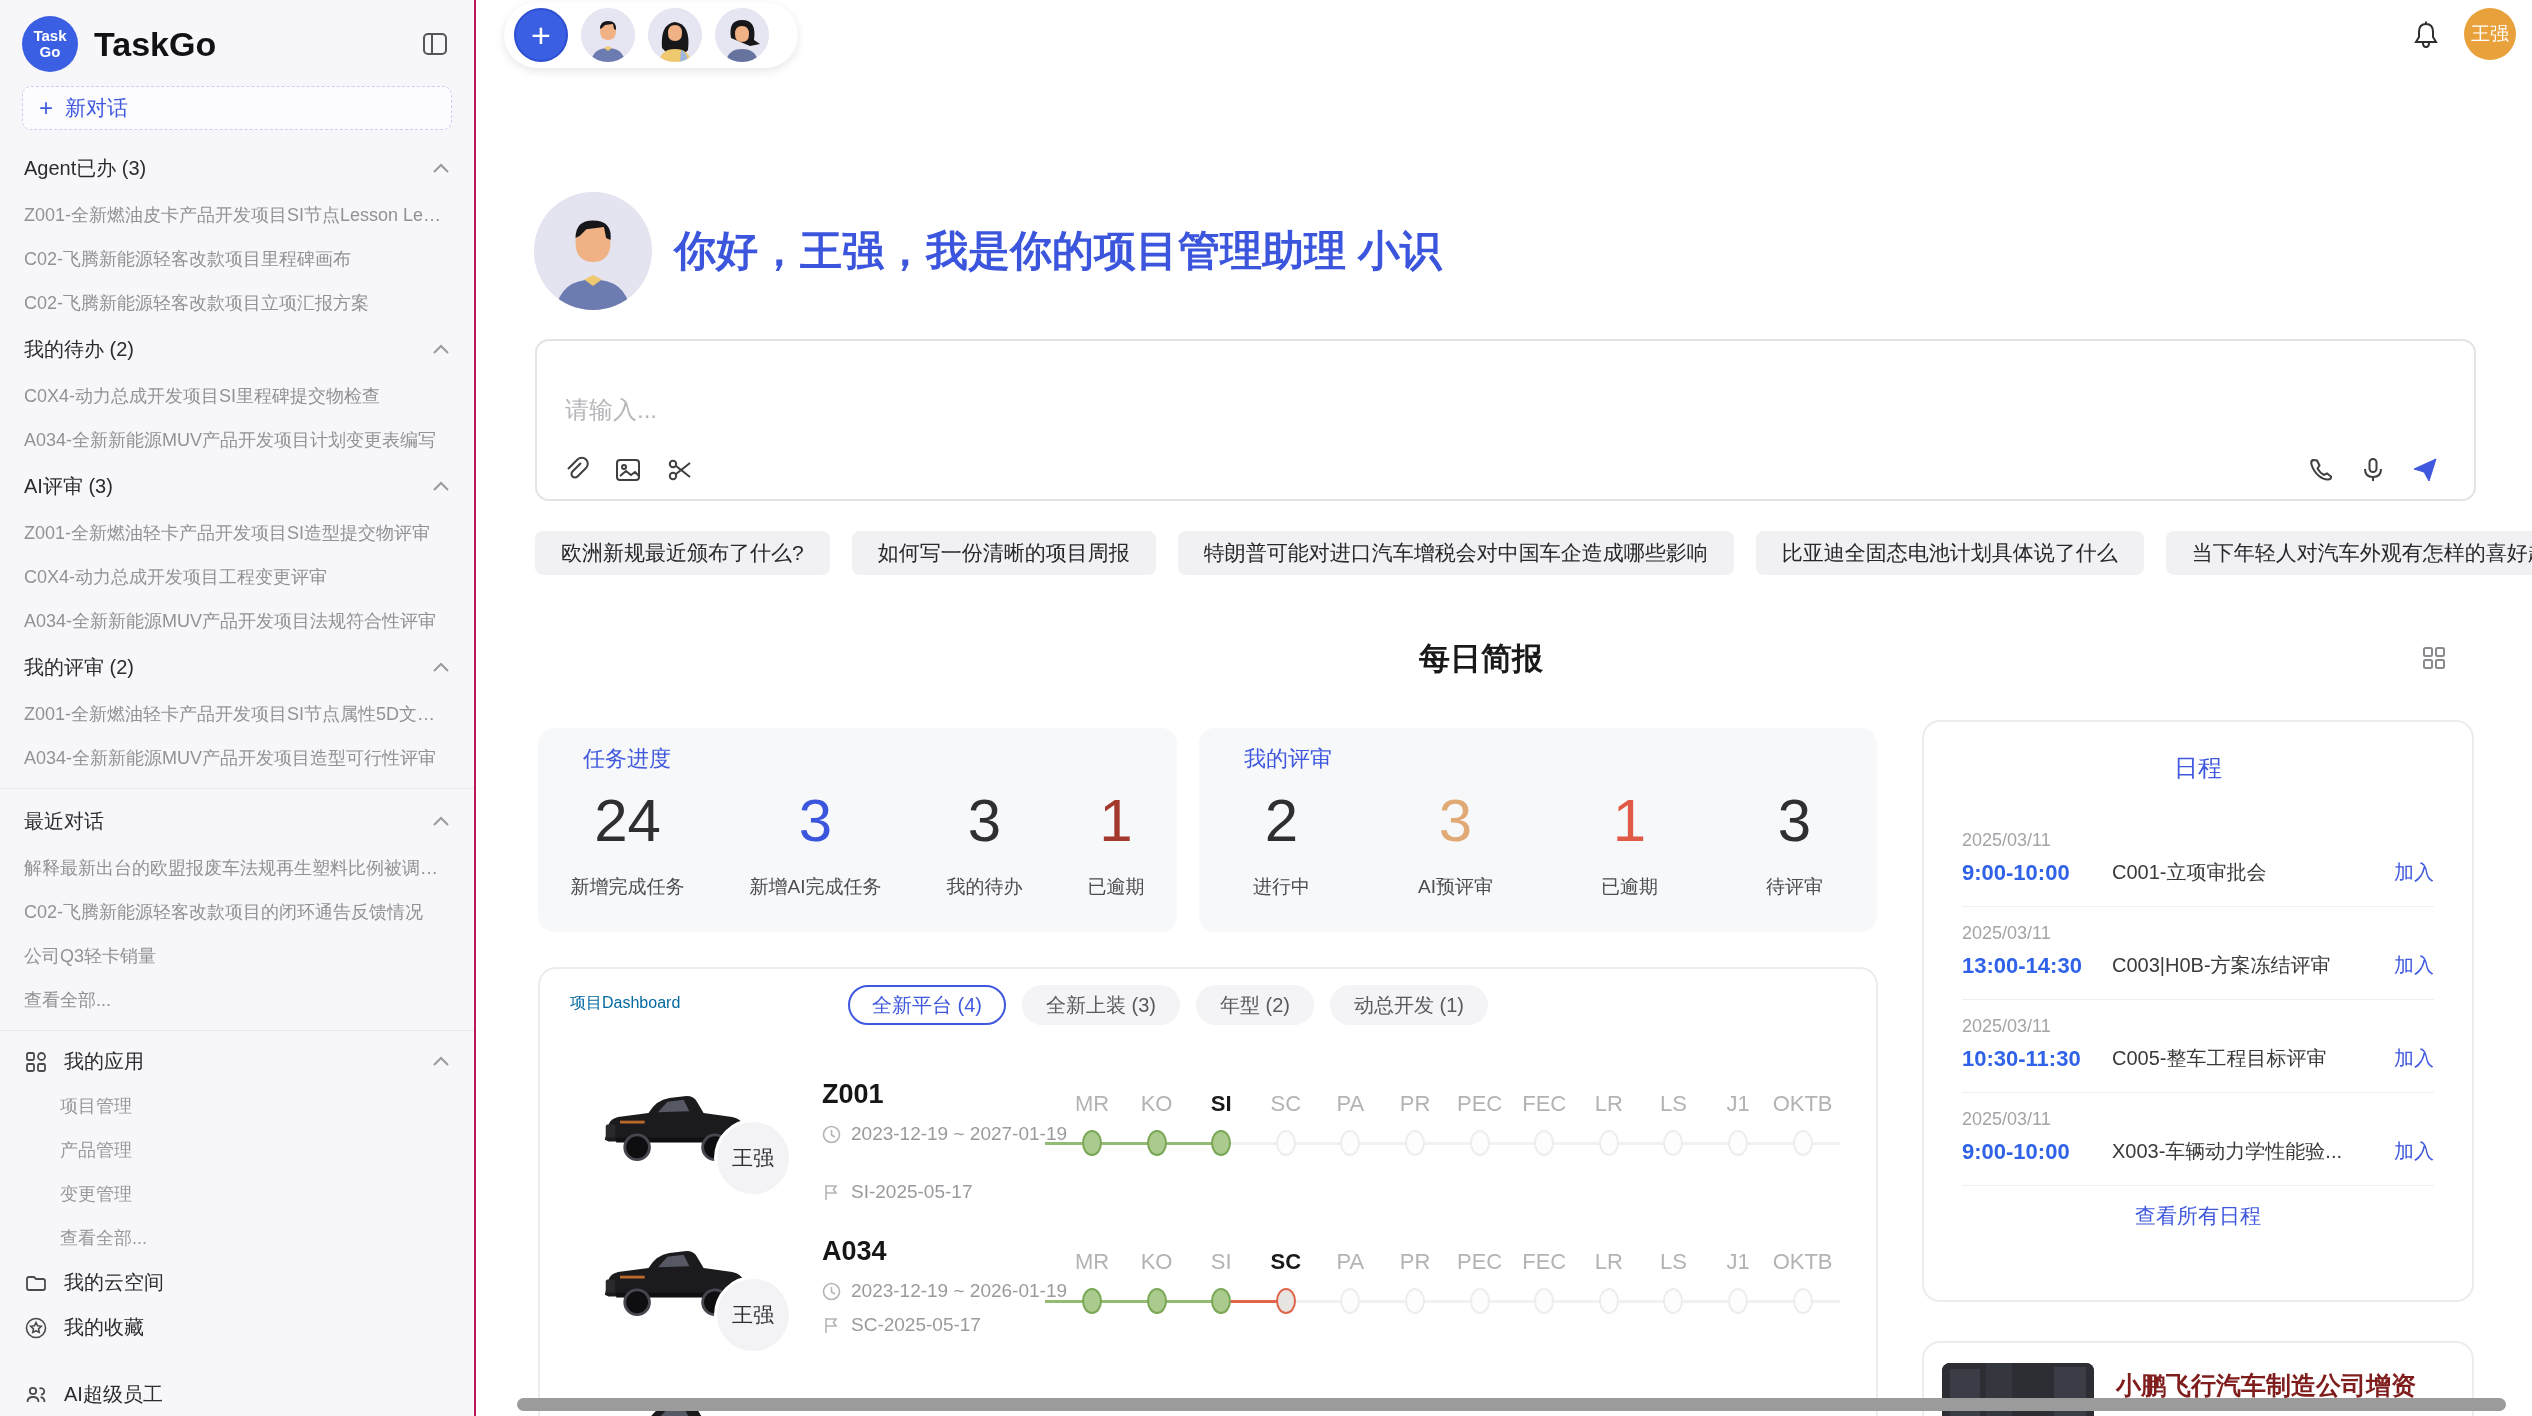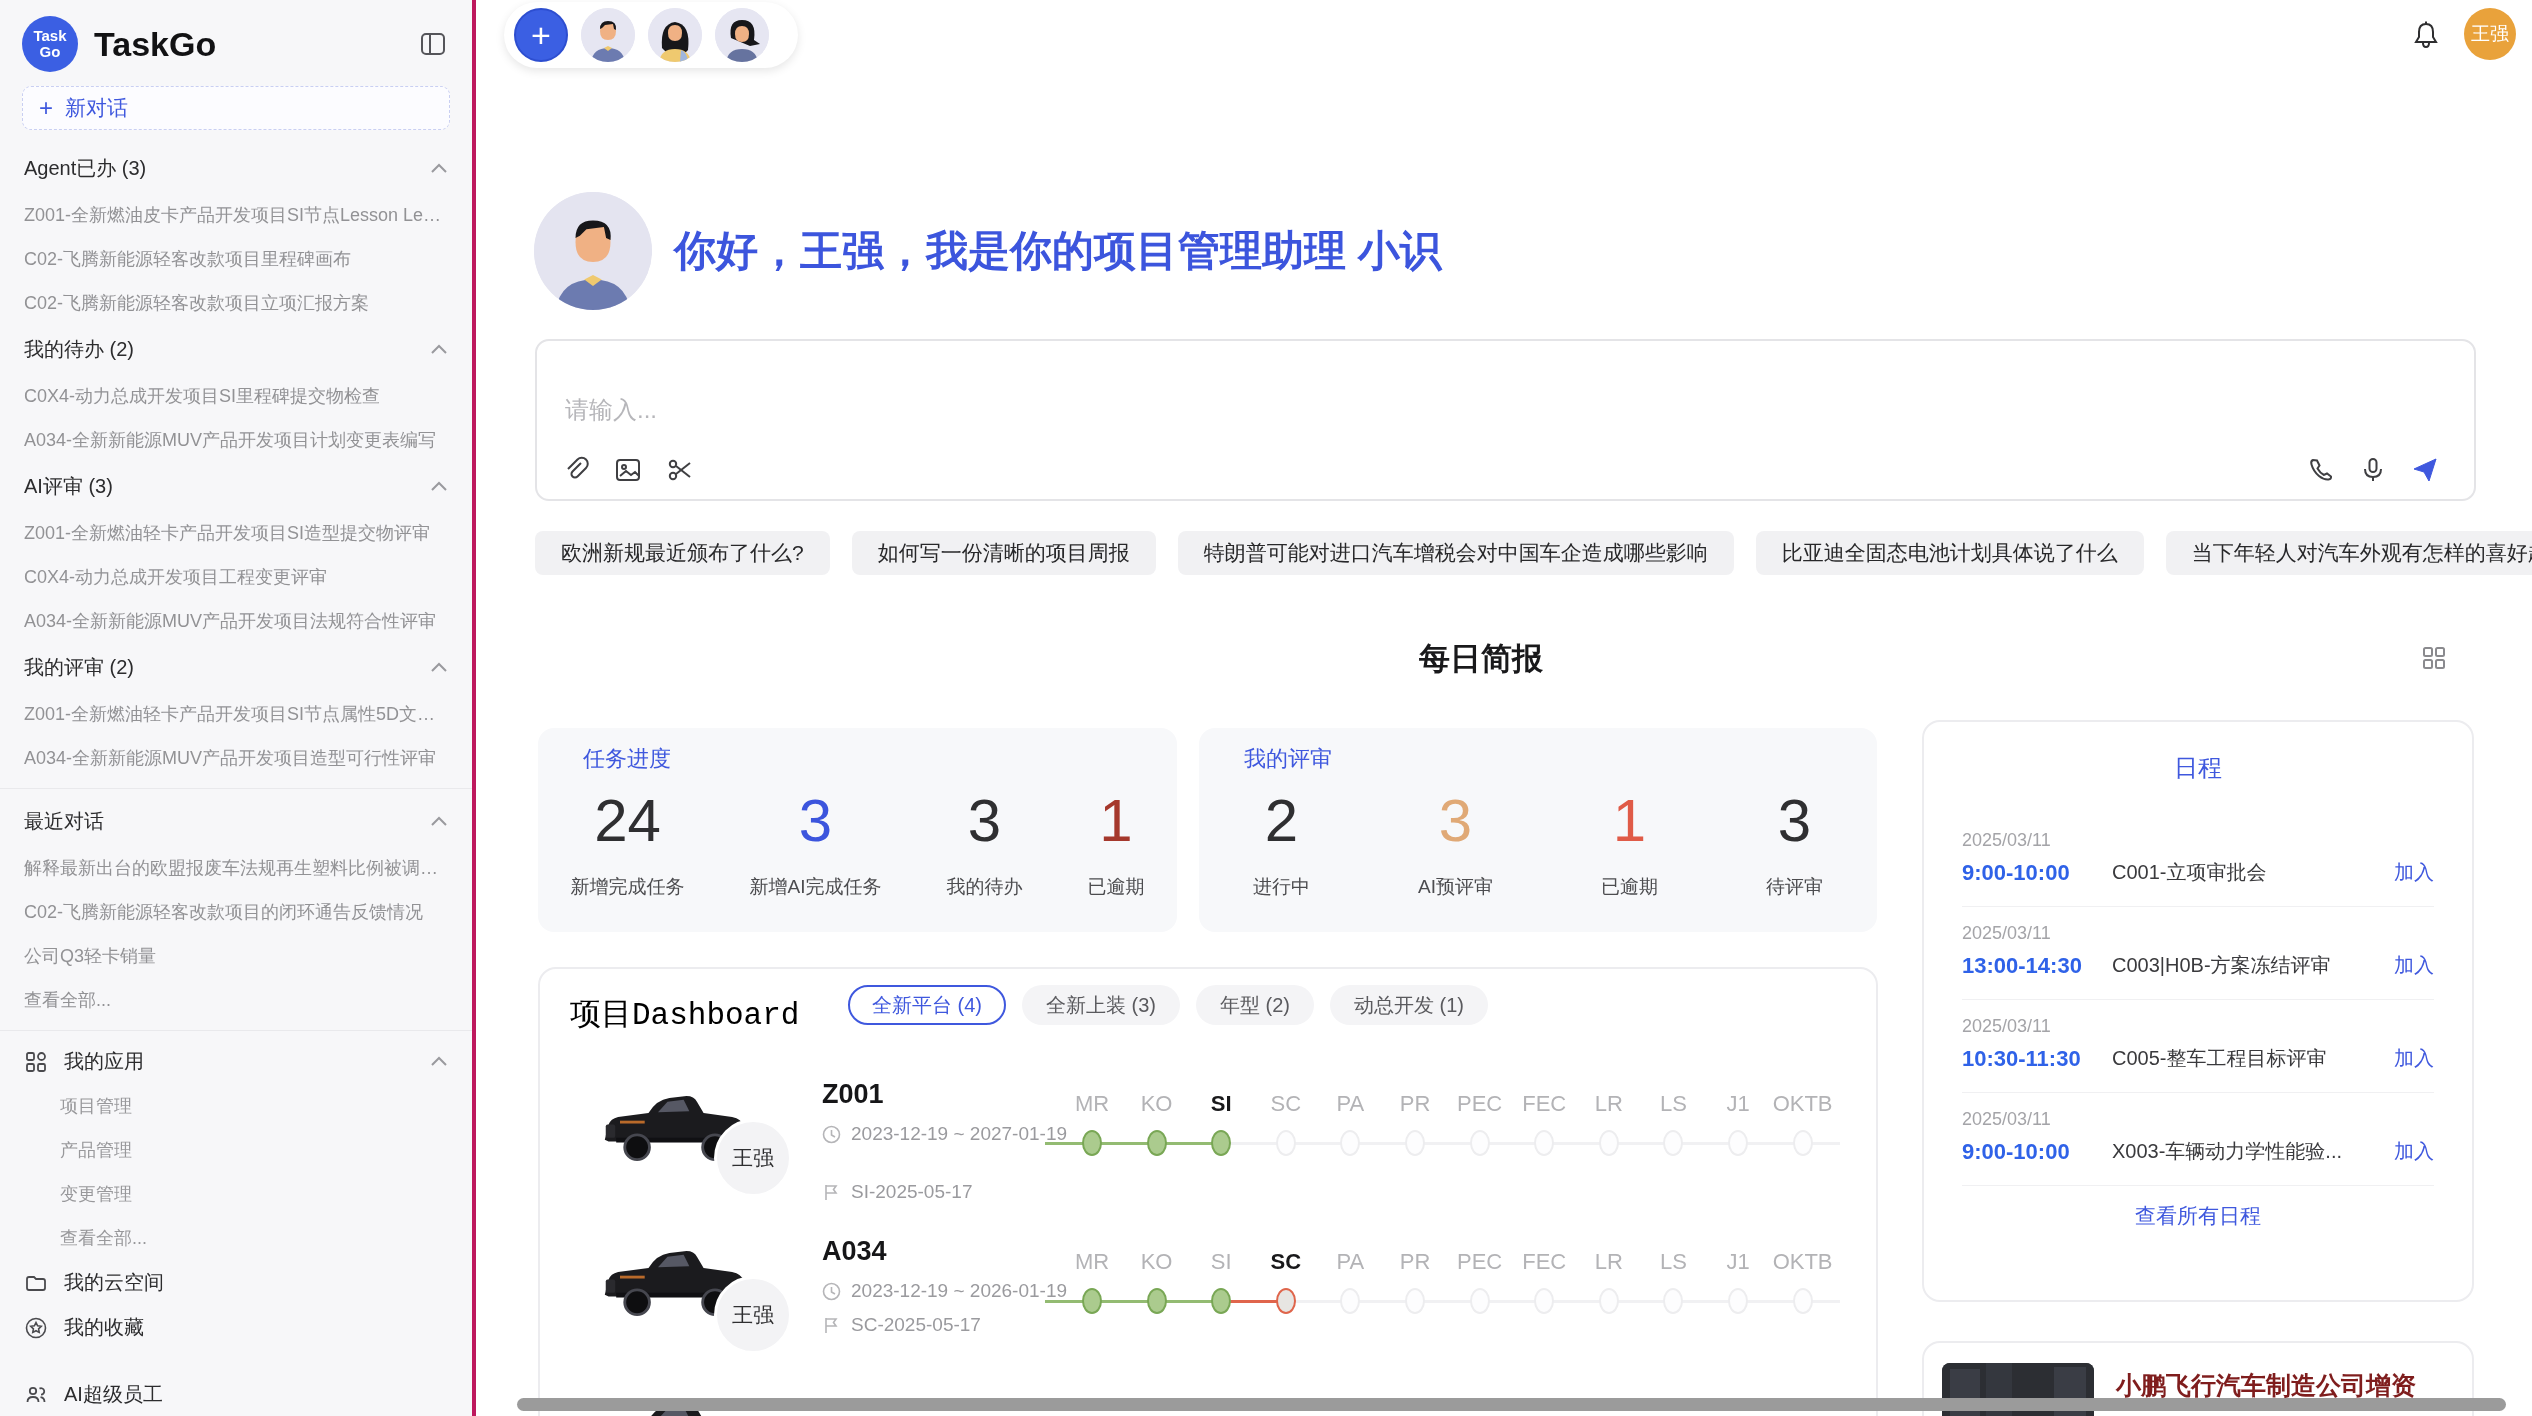--- a/index.html
+++ b/index.html
@@ -1,19 +1,19 @@
 <!DOCTYPE html>
 <html><head>
 <meta charset="utf-8">
 <style>
   html,body{margin:0;padding:0;background:#fff;font-family:"Liberation Sans",sans-serif;}
   .screen{position:relative;width:2532px;height:1416px;background:#fff;overflow:hidden;}
 
   
-  .sidebar{position:absolute;left:0;top:0;width:476px;height:1416px;background:#f7f7f9;border-right:4px solid #be185d;box-sizing:border-box;overflow:hidden;}
+  .sidebar{position:absolute;left:0;top:0;width:476px;height:1416px;background:#f7f7f9;border-right:2px solid #be185d;box-sizing:border-box;overflow:hidden;}
   .side-head{display:flex;align-items:center;gap:16px;padding:16px 22px 10px;}
   .logo{width:56px;height:56px;border-radius:50%;background:#3b5fe3;color:#fff;display:flex;flex-direction:column;align-items:center;justify-content:center;font-size:15px;line-height:1.05;font-weight:700;}
   .app-title{font-size:34px;font-weight:700;color:#121214;flex:1;}
   .icon-btn{width:34px;height:34px;display:flex;align-items:center;justify-content:center;cursor:pointer;}
   .new-chat{margin:4px 22px 14px;height:44px;border:1px dashed #c9cff2;background:#fcfcff;border-radius:9px;display:flex;align-items:center;gap:12px;padding:0 16px;color:#3f58de;font-size:21px;cursor:pointer;box-sizing:border-box;}
   .new-chat .plus{font-size:24px;line-height:1;}
   .side-sec-h{display:flex;align-items:center;justify-content:space-between;padding:11px 24px;font-size:20px;color:#2c2c2e;}
   .side-item{padding:10px 24px;font-size:18px;color:#929295;white-space:nowrap;overflow:hidden;text-overflow:ellipsis;cursor:pointer;}
   .side-div{border-top:1px solid #e9e9ec;margin:8px 0;}
   .side-app{display:flex;align-items:center;gap:16px;padding:9px 24px;font-size:20px;color:#2c2c2e;cursor:pointer;}
@@ -50,21 +50,21 @@
 
   .stat-card{position:absolute;top:728px;height:204px;background:#f7f8fa;border-radius:16px;box-sizing:border-box;padding:16px 0 0 0;}
   .stat-card .sc-title{font-size:22px;color:#3f58de;padding-left:45px;}
   .stat-grid{display:flex;justify-content:space-around;margin-top:14px;}
   .stat{text-align:center;}
   .stat .v{font-size:60px;font-weight:500;line-height:1.1;}
   .stat .l{font-size:19px;color:#4c4c4f;margin-top:20px;}
   .c-dark{color:#2f2f31;} .c-blue{color:#3c55dd;} .c-red1{color:#a5382c;} .c-tan{color:#e0a976;} .c-red2{color:#e05b47;}
 
   .dash-card{position:absolute;left:62px;top:967px;width:1340px;height:480px;border:2px solid #ececef;border-radius:18px;background:#fff;box-sizing:border-box;overflow:hidden;}
-  .dash-title{position:absolute;left:30px;top:24px;font-size:31px;color:#000000;font-family:Liberation Mono, monospace;}
+  .dash-title{position:absolute;left:30px;top:24px;font-size:16px;color:#0369a1;}
   .dash-tabs{position:absolute;left:308px;top:16px;display:flex;gap:16px;}
   .dtab{height:40px;border-radius:20px;display:flex;align-items:center;padding:4px 22px;font-size:20px;background:#f4f4f6;color:#5a5a5e;border:2px solid transparent;box-sizing:border-box;cursor:pointer;white-space:nowrap;}
   .dtab.active{background:#fff;border-color:#3f58de;color:#3f58de;}
   .truck{position:absolute;width:152px;height:96px;}
   .owner-badge{position:absolute;width:72px;height:72px;border-radius:50%;background:#f3f3f5;border:3px solid #fff;display:flex;align-items:center;justify-content:center;font-size:21px;color:#2e2e30;}
   .p-name{position:absolute;font-size:27px;font-weight:700;color:#161618;}
   .p-meta{position:absolute;display:flex;align-items:center;gap:10px;font-size:19px;color:#9a9a9e;}
   .mstrip{position:absolute;left:0;width:1340px;height:80px;}
   .mlab{position:absolute;top:0;width:70px;text-align:center;font-size:22px;color:#b3b3b6;}
   .mlab.cur{color:#19191b;font-weight:700;}

